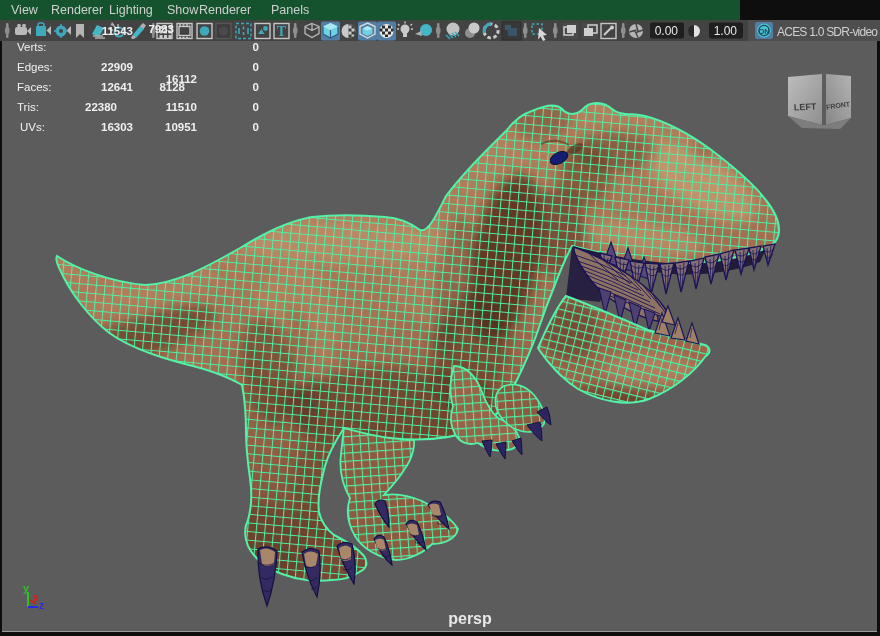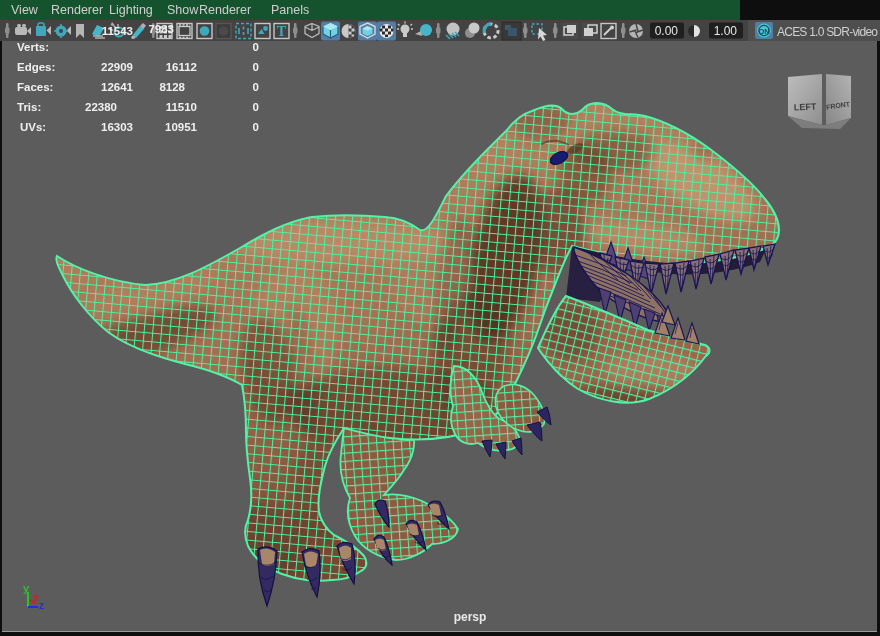--- a/index.html
+++ b/index.html
@@ -1,22 +1,22 @@
 <!DOCTYPE html>
 <html><head><meta charset="utf-8">
 <style>
 html,body{margin:0;padding:0}
 body{width:880px;height:636px;background:#0e0e0e;font-family:"Liberation Sans",sans-serif;overflow:hidden;position:relative}
 #menubar{position:absolute;left:0;top:0;width:740px;height:20px;background:#14532d}
 #menubar span{position:absolute;top:3px;color:#cfcfcf;font-size:12.5px}
 #toolbar{position:absolute;left:0;top:20px;width:880px;height:21px;background:#434343}
 #viewport{position:absolute;left:2px;top:41px;width:875px;height:590px;background:#5c5c5c;border-bottom:1px solid #9a9a9a}
-.hud{position:absolute;color:#efefef;font-size:11.5px;font-weight:bold}
+.hud{position:absolute;color:#efefef;font-size:11.5px;font-weight:normal}
 .hudr{position:absolute;color:#efefef;font-size:11.5px;font-weight:bold;text-align:right}
-#persp{position:absolute;left:430px;top:610px;width:80px;text-align:center;color:#e8e8e8;font-size:12px;font-weight:bold}
+#persp{position:absolute;left:430px;top:610px;width:80px;text-align:center;color:#e8e8e8;font-size:16px;font-weight:bold}
 #dsvg{position:absolute;left:0;top:0}
 </style></head>
 <body>
 <div id="menubar">
   <span style="left:11px">View</span>
   <span style="left:51px">Renderer</span>
   <span style="left:109px">Lighting</span>
   <span style="left:167px">Show</span>
   <span style="left:199px">Renderer</span>
   <span style="left:271px">Panels</span>
@@ -185,21 +185,21 @@
 </svg>
 </div>
 <div id="viewport"></div>
 
 <div class="hud" style="left:17px;top:41px">Verts:</div>
 <div class="hudr" style="left:63px;top:25px;width:70px">11543</div>
 <div class="hudr" style="left:127px;top:23px;width:47px">7983</div>
 <div class="hudr" style="left:189px;top:41px;width:70px">0</div>
 <div class="hud" style="left:17px;top:61px">Edges:</div>
 <div class="hudr" style="left:63px;top:61px;width:70px">22909</div>
-<div class="hudr" style="left:127px;top:61px;width:70px">16112</div>
+<div class="hudr" style="left:127px;top:73px;width:70px">16112</div>
 <div class="hudr" style="left:189px;top:61px;width:70px">0</div>
 <div class="hud" style="left:17px;top:81px">Faces:</div>
 <div class="hudr" style="left:63px;top:81px;width:70px">12641</div>
 <div class="hudr" style="left:127px;top:81px;width:58px">8128</div>
 <div class="hudr" style="left:189px;top:81px;width:70px">0</div>
 <div class="hud" style="left:17px;top:101px">Tris:</div>
 <div class="hudr" style="left:47px;top:101px;width:70px">22380</div>
 <div class="hudr" style="left:127px;top:101px;width:70px">11510</div>
 <div class="hudr" style="left:189px;top:101px;width:70px">0</div>
 <div class="hud" style="left:20px;top:121px">UVs:</div>

